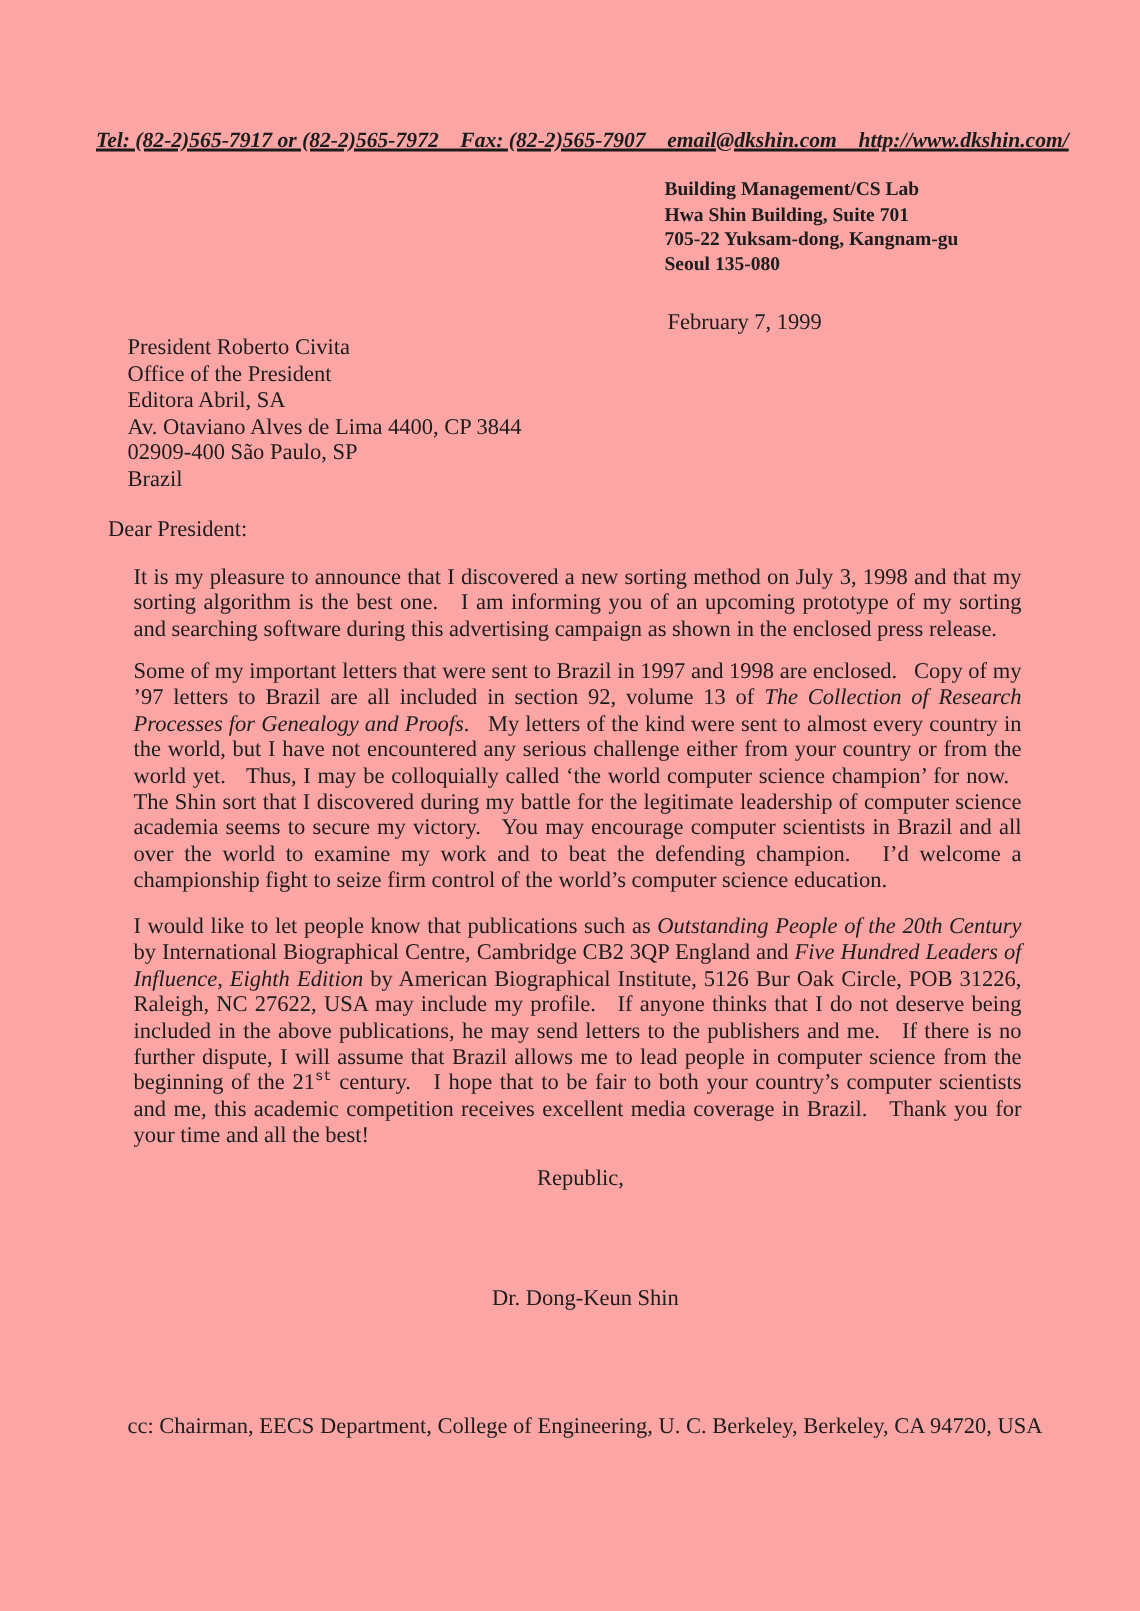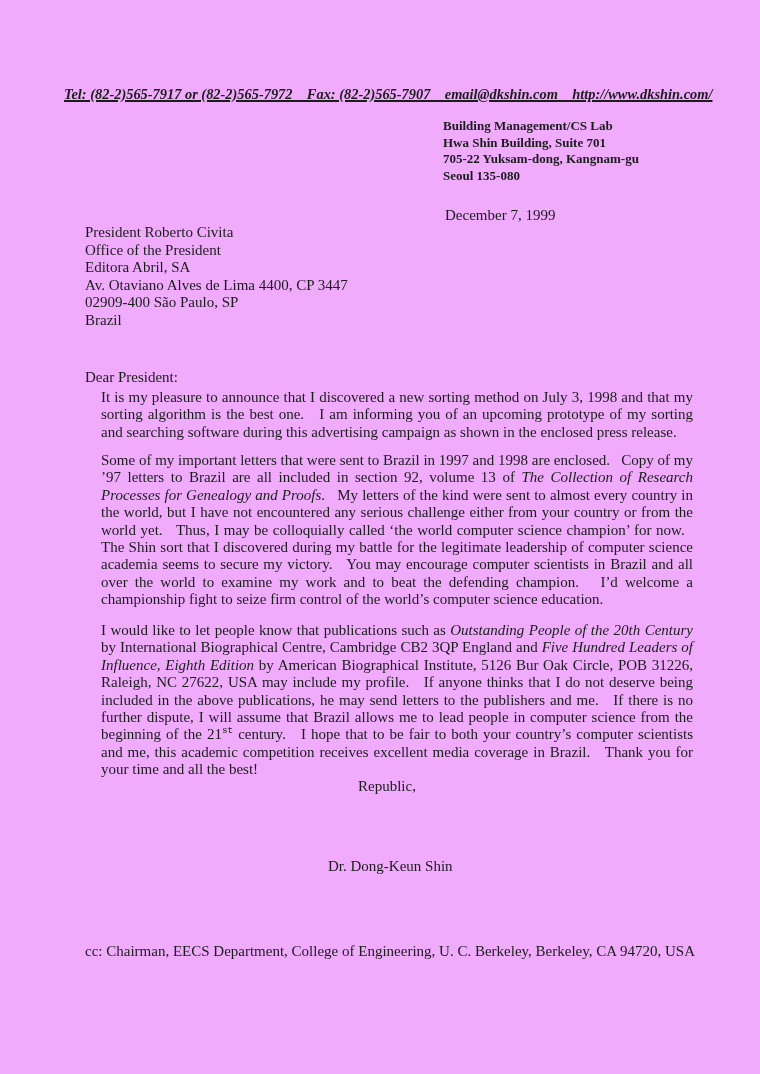--- a/index.html
+++ b/index.html
@@ -1,20 +1,20 @@
 <!DOCTYPE html>
 <html><head>
 <meta charset="utf-8">
 <style>
   html, body { margin: 0; padding: 0; background: #ffffff; }
   .page {
     position: relative;
     width: 760px;
     height: 1074px;
-    background: #f0abfc;
+    background: #fca5a5;
     font-family: "Liberation Serif", serif;
     color: #1c1c1c;
     font-size: 15px;
     overflow: hidden;
   }
   .abs { position: absolute; }
   .contact-header {
     left: 64px;
     top: 86px;
     font-size: 14.4px;
@@ -30,26 +30,26 @@
     font-weight: 700;
     font-size: 13px;
     line-height: 16.5px;
   }
   .date-line { left: 445px; top: 207px; }
   .recipient-block {
     left: 85px;
     top: 224px;
     line-height: 17.6px;
   }
-  .salutation { left: 85px; top: 345px; margin-top: 24px; }
+  .salutation { left: 72px; top: 345px; }
   .para {
     position: absolute;
     left: 85px;
     width: 592px;
-    margin: 16px;
+    margin: 4px;
     text-align: justify;
     line-height: 17.4px;
   }
   .para-1 { top: 373px; }
   .para-2 { top: 436px; }
   .para-3 { top: 606px; }
   .valediction { left: 358px; top: 778px; }
   .signer { left: 328px; top: 858px; }
   .cc-line { left: 85px; top: 943px; }
   .seg-italic { font-style: italic; }
@@ -62,27 +62,27 @@
 
   <div class="abs contact-header">Tel: (82-2)565-7917 or (82-2)565-7972&nbsp;&nbsp;&nbsp; Fax: (82-2)565-7907&nbsp;&nbsp;&nbsp; email@dkshin.com&nbsp;&nbsp;&nbsp; http://www.dkshin.com/</div>
 
   <div class="abs sender-block">
     <div>Building Management/CS Lab</div>
     <div>Hwa Shin Building, Suite 701</div>
     <div>705-22 Yuksam-dong, Kangnam-gu</div>
     <div>Seoul 135-080</div>
   </div>
 
-  <div class="abs date-line">December 7, 1999</div>
+  <div class="abs date-line">February 7, 1999</div>
 
   <div class="abs recipient-block">
     <div>President Roberto Civita</div>
     <div>Office of the President</div>
     <div>Editora Abril, SA</div>
-    <div>Av. Otaviano Alves de Lima 4400, CP 3447</div>
+    <div>Av. Otaviano Alves de Lima 4400, CP 3844</div>
     <div>02909-400 São Paulo, SP</div>
     <div>Brazil</div>
   </div>
 
   <div class="abs salutation">Dear President:</div>
 
   <p class="para para-1"><span>It is my pleasure to announce that I discovered a new sorting method on July 3, 1998 and that my sorting algorithm is the best one.&nbsp;&nbsp; I am informing you of an upcoming prototype of my sorting and searching software during this advertising campaign as shown in the enclosed press release.</span></p>
 
   <p class="para para-2"><span>Some of my important letters that were sent to Brazil in 1997 and 1998 are enclosed.&nbsp;&nbsp; Copy of my ’97 letters to Brazil are all included in section 92, volume 13 of </span><span class="seg-italic">The Collection of Research Processes for Genealogy and Proofs</span><span>.&nbsp;&nbsp; My letters of the kind were sent to almost every country in the world, but I have not encountered any serious challenge either from your country or from the world yet.&nbsp;&nbsp; Thus, I may be colloquially called ‘the world computer science champion’ for now.&nbsp;&nbsp; The Shin sort that I discovered during my battle for the legitimate leadership of computer science academia seems to secure my victory.&nbsp;&nbsp; You may encourage computer scientists in Brazil and all over the world to examine my work and to beat the defending champion.&nbsp;&nbsp; I’d welcome a championship fight to seize firm control of the world’s computer science education.</span></p>
 

